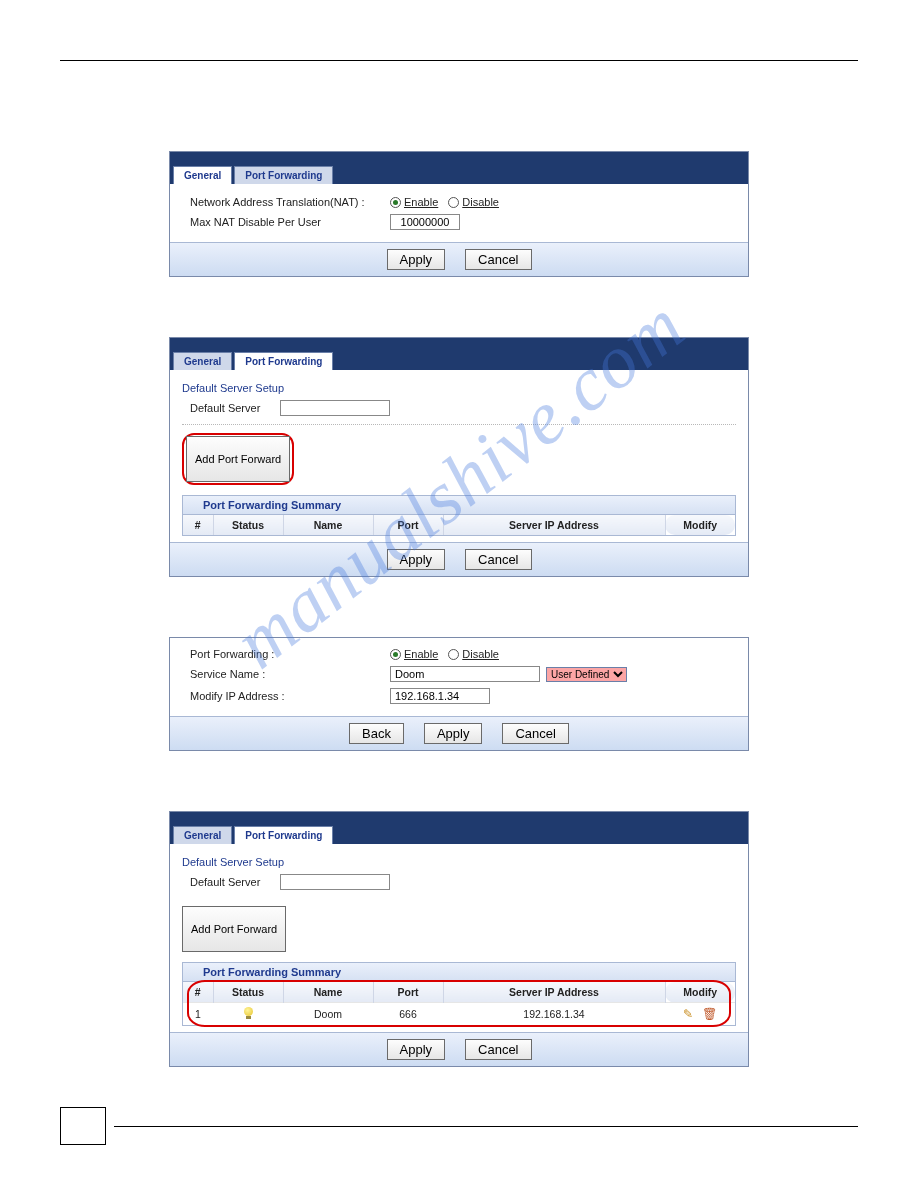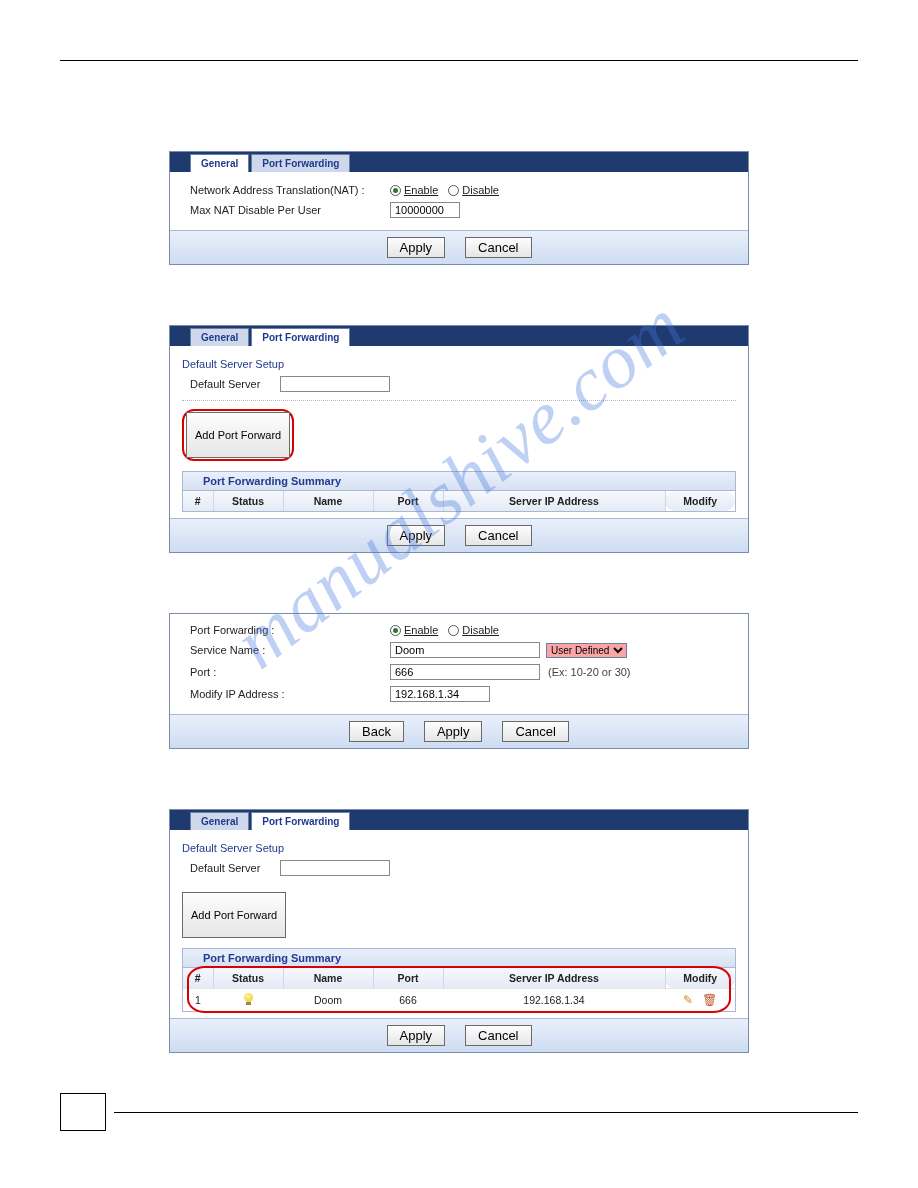--- a/index.html
+++ b/index.html
@@ -39,22 +39,22 @@
 
   .panel-wrap {
     width: 580px;
     margin: 0 auto 60px auto;
     border: 1px solid #7a8aaa;
   }
   .tabstrip {
     background: #1f3a6e;
     display: flex;
     align-items: flex-end;
-    height: 20px;
-    padding-left: 20px;
+    height: 32px;
+    padding-left: 3px;
   }
   .tab {
     padding: 3px 10px;
     font-size: 10px;
     font-weight: bold;
     border: 1px solid #6a7fa8;
     border-bottom: none;
     margin-right: 2px;
     cursor: pointer;
   }
@@ -243,21 +243,21 @@
           <span class="radio-dot on"></span>
           <span>Enable</span>
         </span>
         <span class="radio-inline">
           <span class="radio-dot"></span>
           <span>Disable</span>
         </span>
       </div>
       <div class="form-row">
         <span class="form-label">Max NAT Disable Per User</span>
-        <input type="text" style="width: 70px;" value="10000000">
+        <input type="text" style="width: 70px; text-align: center;" value="10000000">
       </div>
     </div>
     <div class="button-bar">
       <button class="btn">Apply</button>
       <button class="btn">Cancel</button>
     </div>
   </div>
 
   <div class="panel-wrap">
     <div class="tabstrip">
@@ -308,25 +308,20 @@
           <span class="radio-dot"></span>
           <span>Disable</span>
         </span>
       </div>
       <div class="form-row">
         <span class="form-label">Service Name :</span>
         <input type="text" style="width: 150px;" value="Doom">
         <select style="margin-left:6px">
           <option>User Defined</option>
         </select>
-      </div>
-      <div class="form-row">
-        <span class="form-label">Port :</span>
-        <input type="text" style="width: 150px;" value="666">
-        <span class="hint">(Ex: 10-20 or 30)</span>
       </div>
       <div class="form-row">
         <span class="form-label">Modify IP Address :</span>
         <input type="text" style="width: 100px;" value="192.168.1.34">
       </div>
     </div>
     <div class="button-bar">
       <button class="btn">Back</button>
       <button class="btn">Apply</button>
       <button class="btn">Cancel</button>

